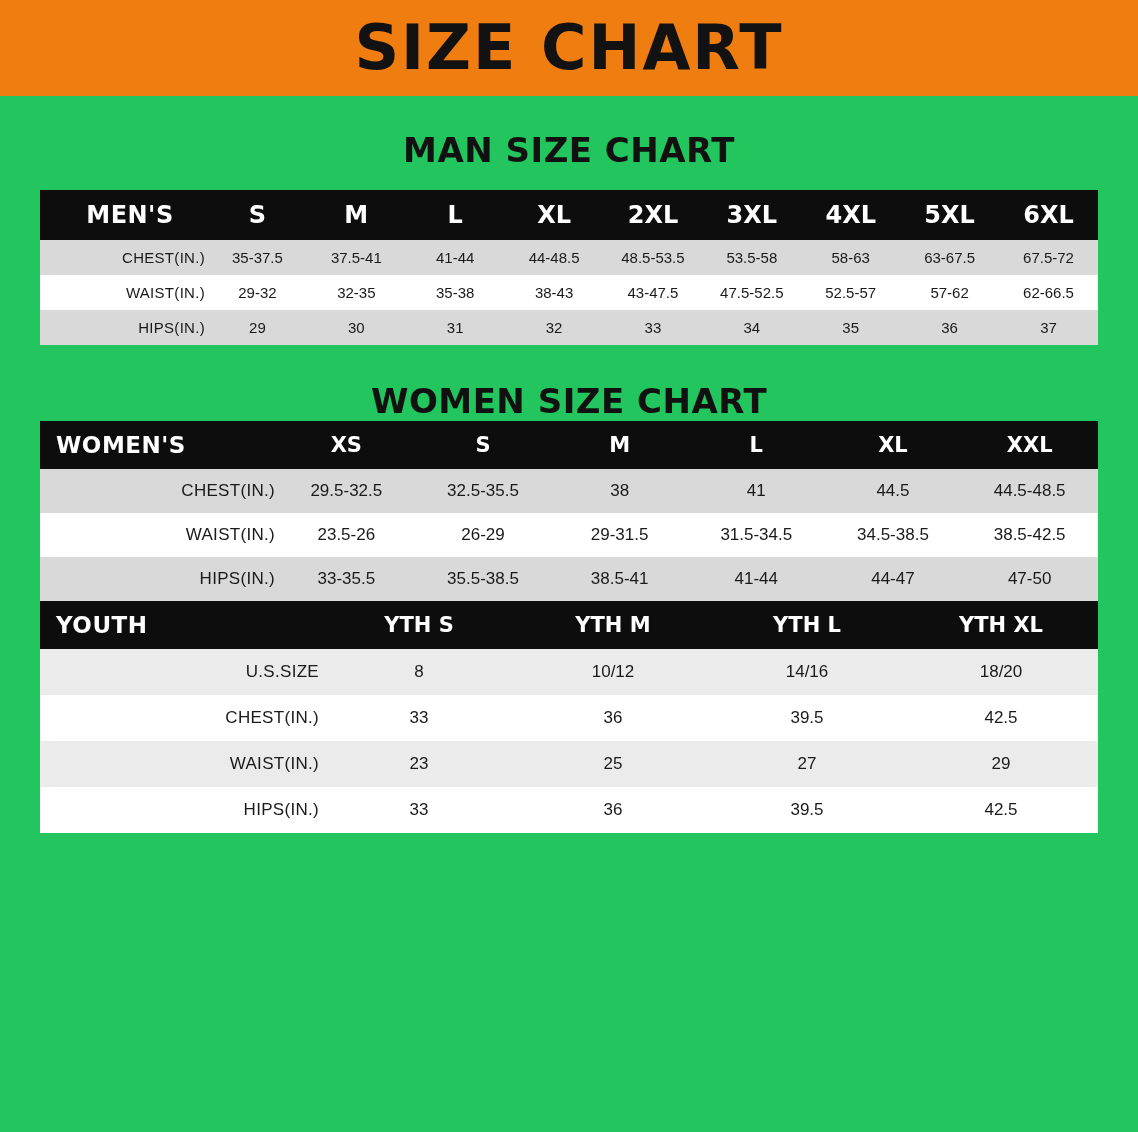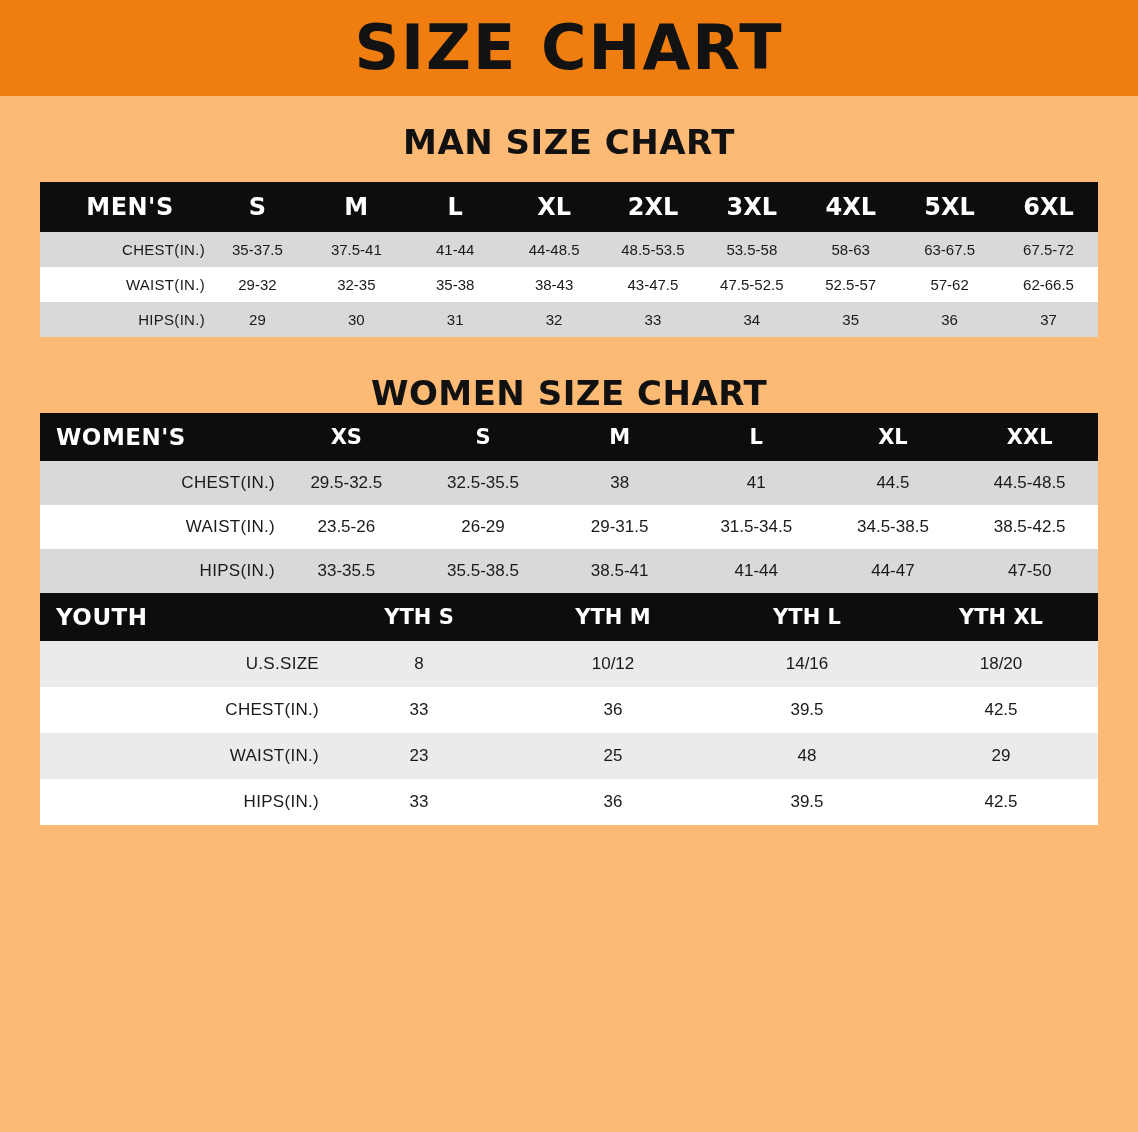--- a/index.html
+++ b/index.html
@@ -10,21 +10,21 @@
     width: 1138px;
     height: 1132px;
     background: #ffffff;
     font-family: "Liberation Sans", sans-serif;
     overflow: hidden;
   }
   .page {
     position: relative;
     width: 1138px;
     height: 1132px;
-    background: #fdba74;
+    background: #22c55e;
     display: flex;
     flex-direction: column;
   }
 
   
   .banner {
     background: #f07d0f;
     height: 96px;
     display: flex;
     align-items: center;
@@ -43,21 +43,21 @@
   
   .section-title {
     text-align: center;
     font-family: "DejaVu Sans", sans-serif;
     font-weight: bold;
     color: #111111;
     letter-spacing: 0.5px;
   }
   .title-man {
     font-size: 34px;
-    margin-top: 26px;
+    margin-top: 34px;
     margin-bottom: 20px;
   }
   .title-women {
     font-size: 34px;
     margin-top: 36px;
   }
   .title-youth {
     font-size: 34px;
     margin-top: 44px;
     margin-bottom: 24px;
@@ -269,21 +269,21 @@
           <td class="first-col">CHEST(IN.)</td>
           <td>33</td>
           <td>36</td>
           <td>39.5</td>
           <td>42.5</td>
         </tr>
         <tr class="shade">
           <td class="first-col">WAIST(IN.)</td>
           <td>23</td>
           <td>25</td>
-          <td>48</td>
+          <td>27</td>
           <td>29</td>
         </tr>
         <tr class="plain">
           <td class="first-col">HIPS(IN.)</td>
           <td>33</td>
           <td>36</td>
           <td>39.5</td>
           <td>42.5</td>
         </tr>
       </tbody>

